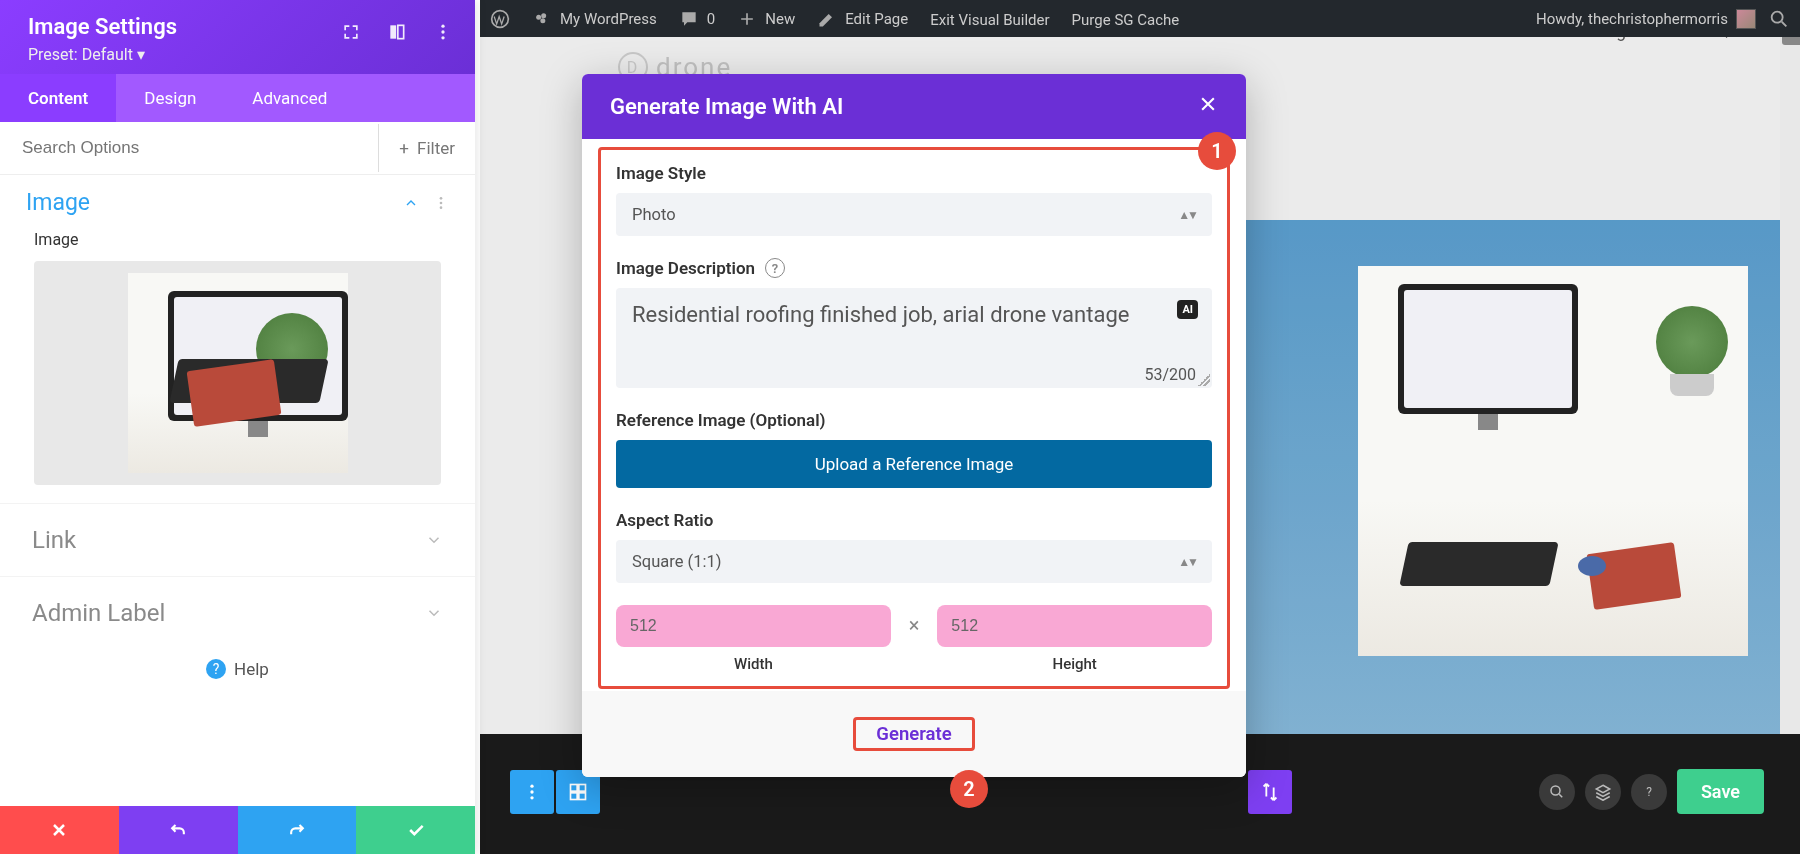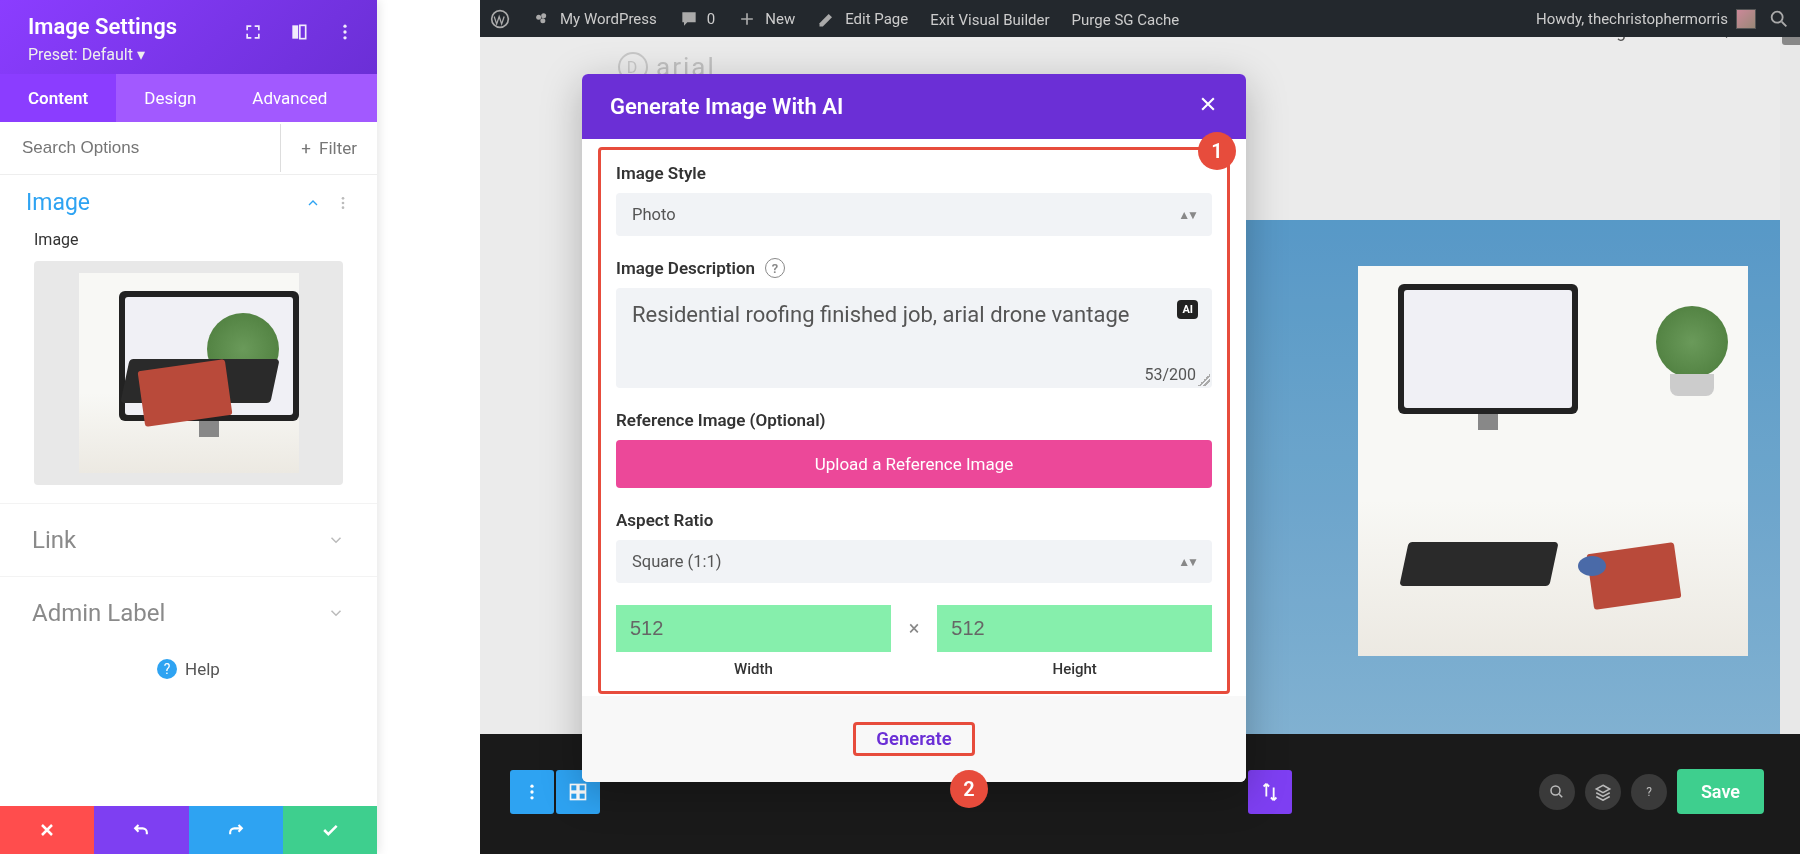--- a/index.html
+++ b/index.html
@@ -8,21 +8,21 @@
 
 .admin-bar { position: absolute; top: 0; left: 480px; right: 0; height: 37px; background: #23282d; color: #ccc; display: flex; align-items: center; padding: 0 10px; font-size: 15px; z-index: 5; }
 .admin-bar .left-items { display: flex; align-items: flex-end; gap: 22px; }
 .admin-bar .right-items { margin-left: auto; display: flex; align-items: center; gap: 12px; }
 .admin-bar .item { display: flex; align-items: center; gap: 8px; cursor: pointer; }
 .admin-bar svg { width: 20px; height: 20px; fill: #aaa; }
 .admin-bar .avatar { width: 20px; height: 20px; background: linear-gradient(135deg,#c89,#987); border: 1px solid #555; }
 .admin-bar .search-ico svg { width: 22px; height: 22px; }
 
 
-.settings-panel { position: absolute; top: 0; left: 0; width: 377px; height: 100%; background: #fff; z-index: 20; box-shadow: 2px 0 10px rgba(0,0,0,.1); display: flex; flex-direction: column; }
+.settings-panel { position: absolute; top: 0; left: 0; width: 475px; height: 100%; background: #fff; z-index: 20; box-shadow: 2px 0 10px rgba(0,0,0,.1); display: flex; flex-direction: column; }
 .panel-header { background: linear-gradient(135deg,#8b3dff,#6b2fd6); color: #fff; padding: 14px 28px 10px; }
 .panel-header h2 { font-size: 22px; font-weight: 600; display: flex; align-items: center; }
 .panel-header .hdr-icons { position: absolute; top: 22px; right: 22px; display: flex; gap: 26px; }
 .panel-header .hdr-icons svg { width: 20px; height: 20px; fill: #fff; opacity: .9; }
 .preset-row { font-size: 16px; margin-top: 6px; color: #eee; display: flex; align-items: center; gap: 4px; }
 .tabs { display: flex; background: #a259ff; }
 .tabs .tab { flex: 0 0 auto; padding: 14px 28px; color: #fff; font-size: 17px; cursor: pointer; }
 .tabs .tab.active { background: #8b3dff; font-weight: 600; }
 .search-row { display: flex; align-items: center; border-bottom: 1px solid #eee; }
 .search-row input { flex: 1; border: none; padding: 16px 22px; font-size: 17px; color: #888; outline: none; }
@@ -80,24 +80,24 @@
 .red-box { position: absolute; top: 8px; left: 16px; right: 16px; bottom: 2px; border: 3px solid #e74c3c; border-radius: 4px; pointer-events: none; }
 .field-label { font-size: 17px; color: #333; font-weight: 600; margin-bottom: 10px; display: flex; align-items: center; gap: 10px; }
 .field-label .q { width: 20px; height: 20px; border-radius: 50%; border: 1.5px solid #888; color: #888; font-size: 13px; display: flex; align-items: center; justify-content: center; }
 .select-box { background: #f1f3f6; border-radius: 4px; padding: 12px 16px; font-size: 16.5px; color: #555; display: flex; align-items: center; margin-bottom: 22px; cursor: pointer; }
 .select-box .chev { margin-left: auto; font-size: 12px; color: #888; letter-spacing: -3px; }
 .textarea-wrap { position: relative; background: #f1f3f6; border-radius: 4px; margin-bottom: 22px; }
 .textarea-wrap textarea { width: 100%; background: transparent; border: none; resize: none; padding: 14px 54px 14px 16px; font-size: 22px; color: #555; outline: none; font-family: inherit; height: 96px; }
 .ai-badge { position: absolute; top: 12px; right: 14px; background: #222; color: #fff; font-size: 11px; font-weight: 700; padding: 3px 5px; border-radius: 4px; }
 .char-count { position: absolute; bottom: 4px; right: 16px; color: #555; font-size: 16px; }
 .resize-handle { position: absolute; bottom: 2px; right: 2px; width: 12px; height: 12px; background: linear-gradient(135deg, transparent 50%, #aaa 50%, #aaa 60%, transparent 60%, transparent 70%, #aaa 70%, #aaa 80%, transparent 80%); }
-.upload-btn { background: #ec4899; color: #fff; text-align: center; padding: 14px; border-radius: 4px; font-size: 17px; margin-bottom: 22px; cursor: pointer; }
+.upload-btn { background: #0369a1; color: #fff; text-align: center; padding: 14px; border-radius: 4px; font-size: 17px; margin-bottom: 22px; cursor: pointer; }
 .size-row { display: flex; align-items: center; gap: 18px; }
 .size-col { flex: 1; }
-.size-col input { width: 100%; background: #86efac; border: none; border-radius: 0; padding: 12px 14px; font-size: 20px; color: #666; outline: none; }
+.size-col input { width: 100%; background: #f9a8d4; border: none; border-radius: 8px; padding: 12px 14px; font-size: 16px; color: #666; outline: none; }
 .size-col .sublabel { text-align: center; font-size: 15px; color: #333; margin-top: 8px; font-weight: 500; }
 .size-x { color: #888; font-size: 20px; padding-bottom: 28px; }
 
 .ai-modal-ft { background: #f8f8f8; padding: 26px; display: flex; justify-content: center; border-radius: 0 0 6px 6px; position: relative; }
 .generate-btn { color: #6b2fd6; font-size: 18.5px; font-weight: 600; padding: 3px 20px; cursor: pointer; border: 3px solid #e74c3c; border-radius: 4px; }
 
 
 .callout { position: absolute; width: 38px; height: 38px; background: #e74c3c; border-radius: 50%; color: #fff; font-size: 20px; font-weight: 600; display: flex; align-items: center; justify-content: center; z-index: 50; }
 .callout-1 { top: 132px; left: 1198px; }
 .callout-2 { top: 770px; left: 950px; }
@@ -287,21 +287,21 @@
   <div class="bg-shape"></div>
   <div class="overlay"></div>
 </div>
 <div class="vscroll">
     <div class="arrow-up"></div>
     <div class="thumb"></div>
   </div>
 
 <div class="divi-logo">
     <span class="circ">D</span>
-    <span>arial</span>
+    <span>drone</span>
   </div>
 <div class="topnav">
   <span>Home</span>
   <span>Home</span>
   <span>Uncategorized</span>
   <span class="srch"><svg viewBox="0 0 24 24">
         <circle cx="10" cy="10" r="7" stroke-width="2"></circle>
         <path d="M15 15l6 6" stroke-width="2"></path>
       </svg></span>
 </div>

